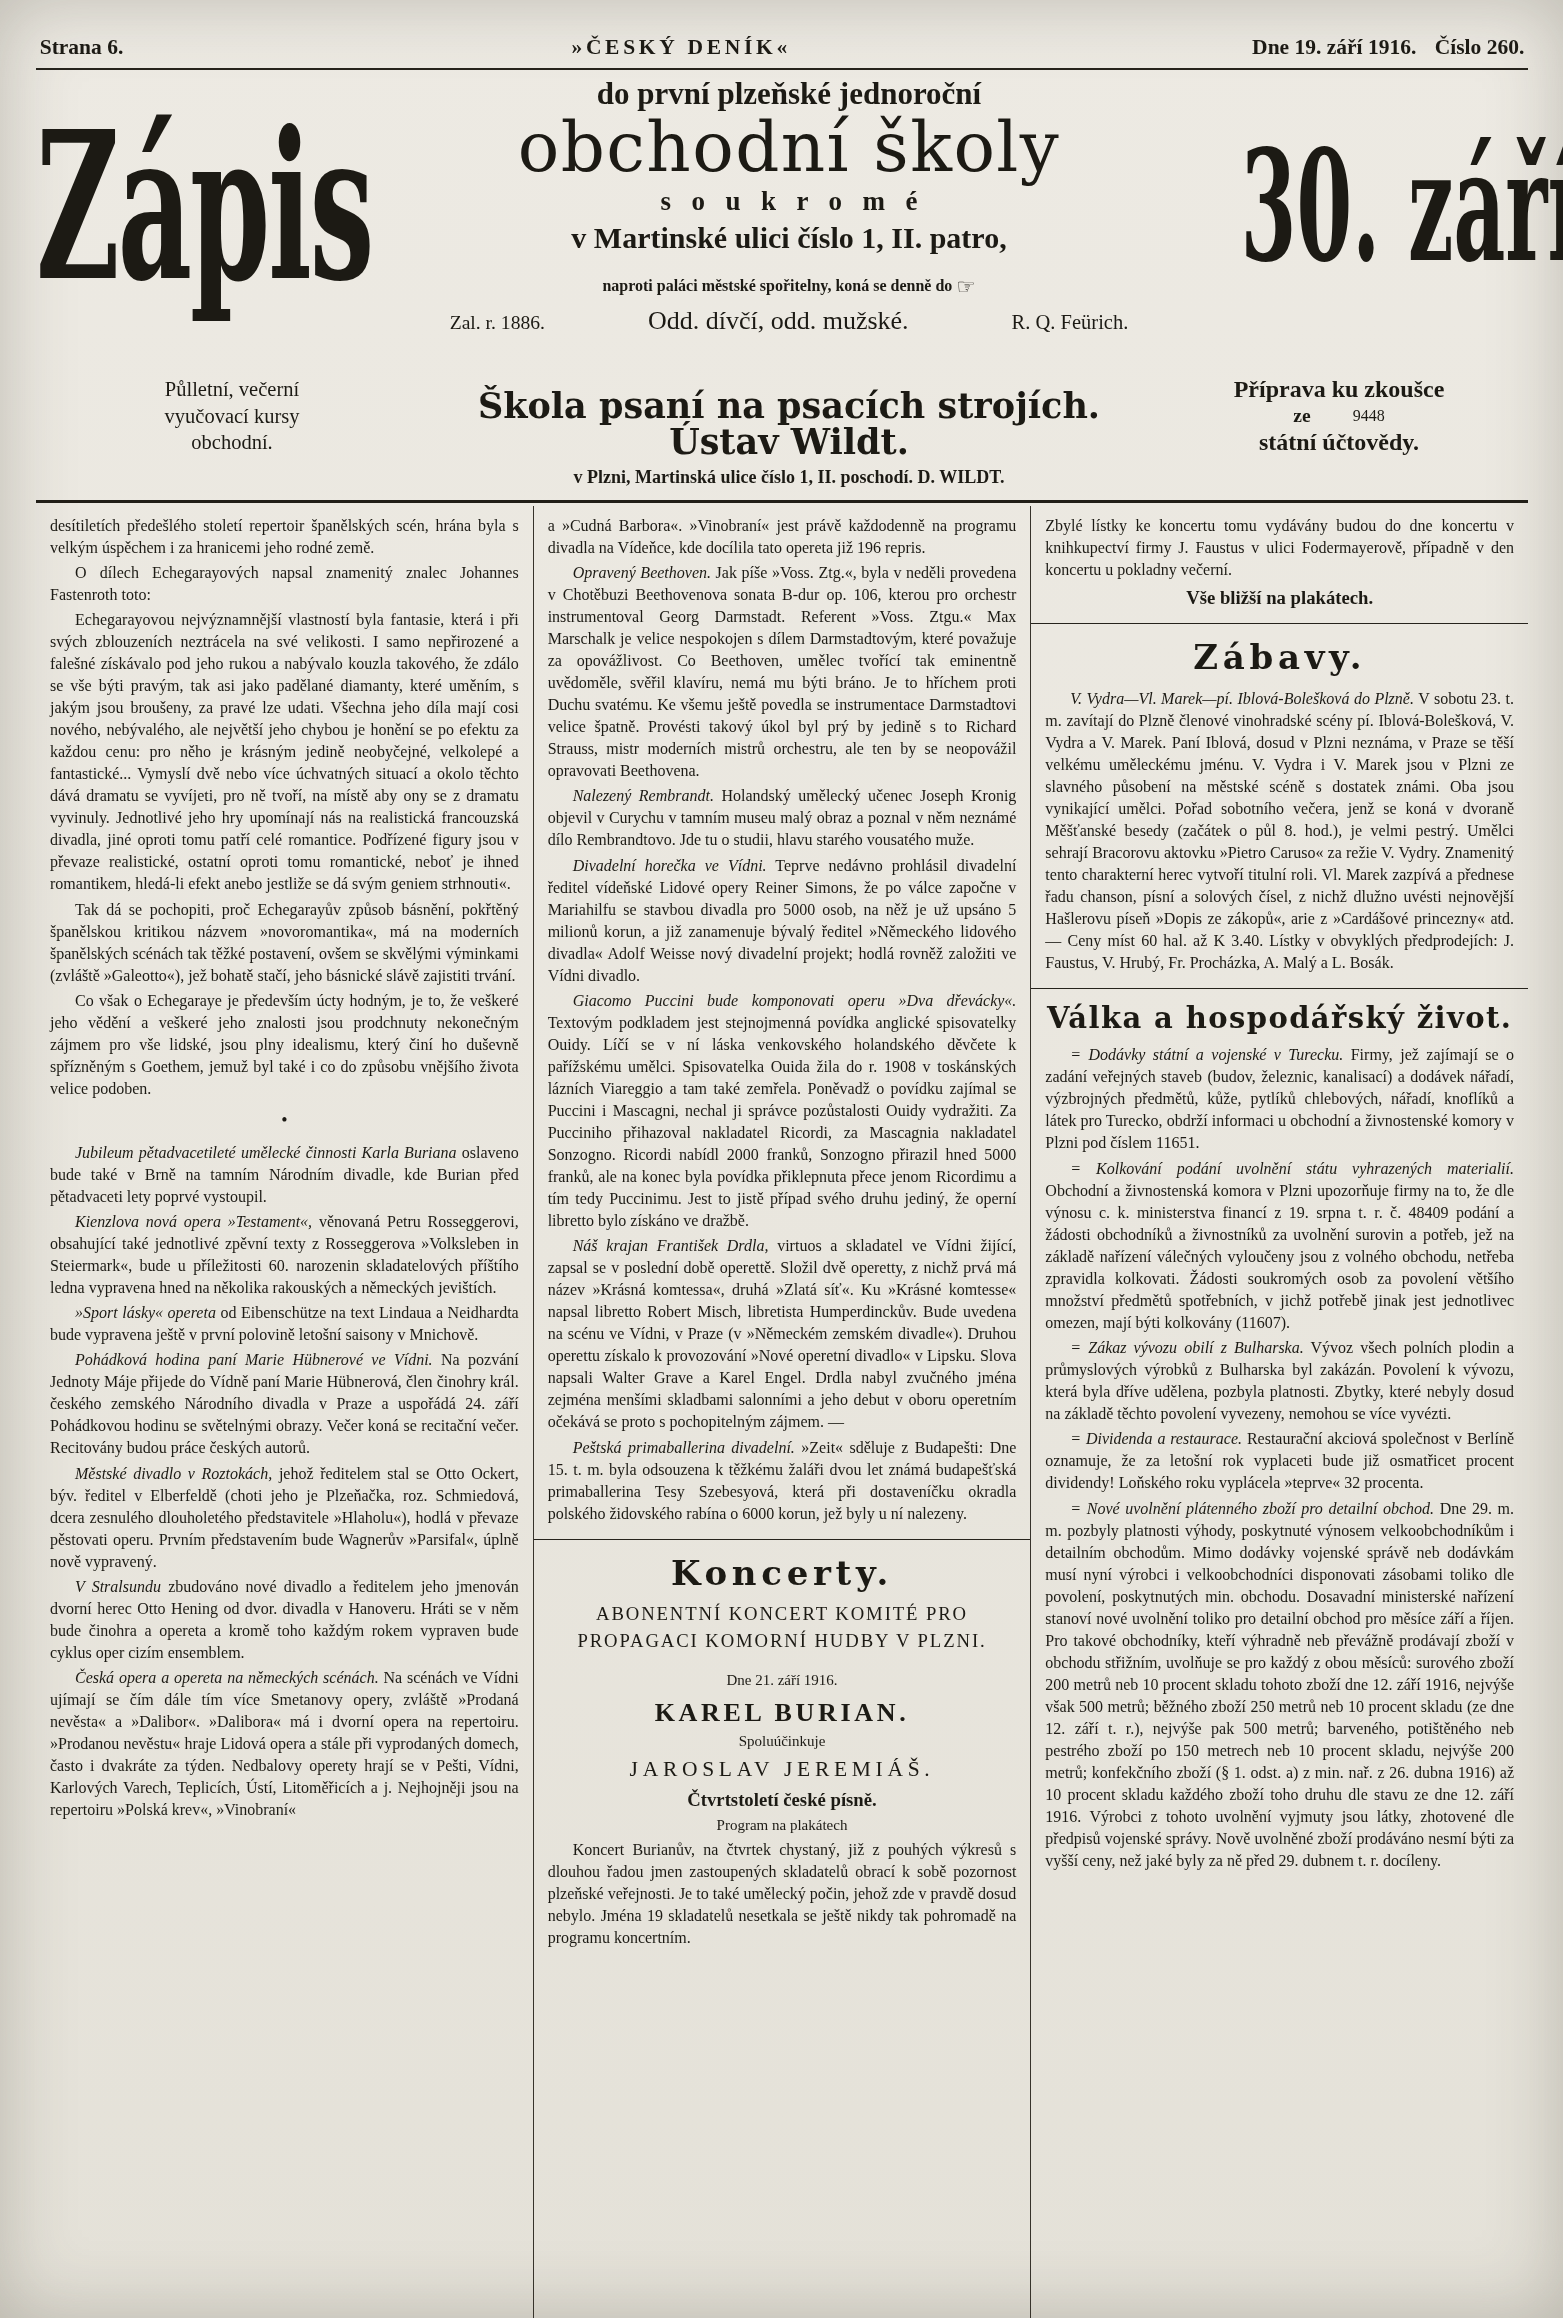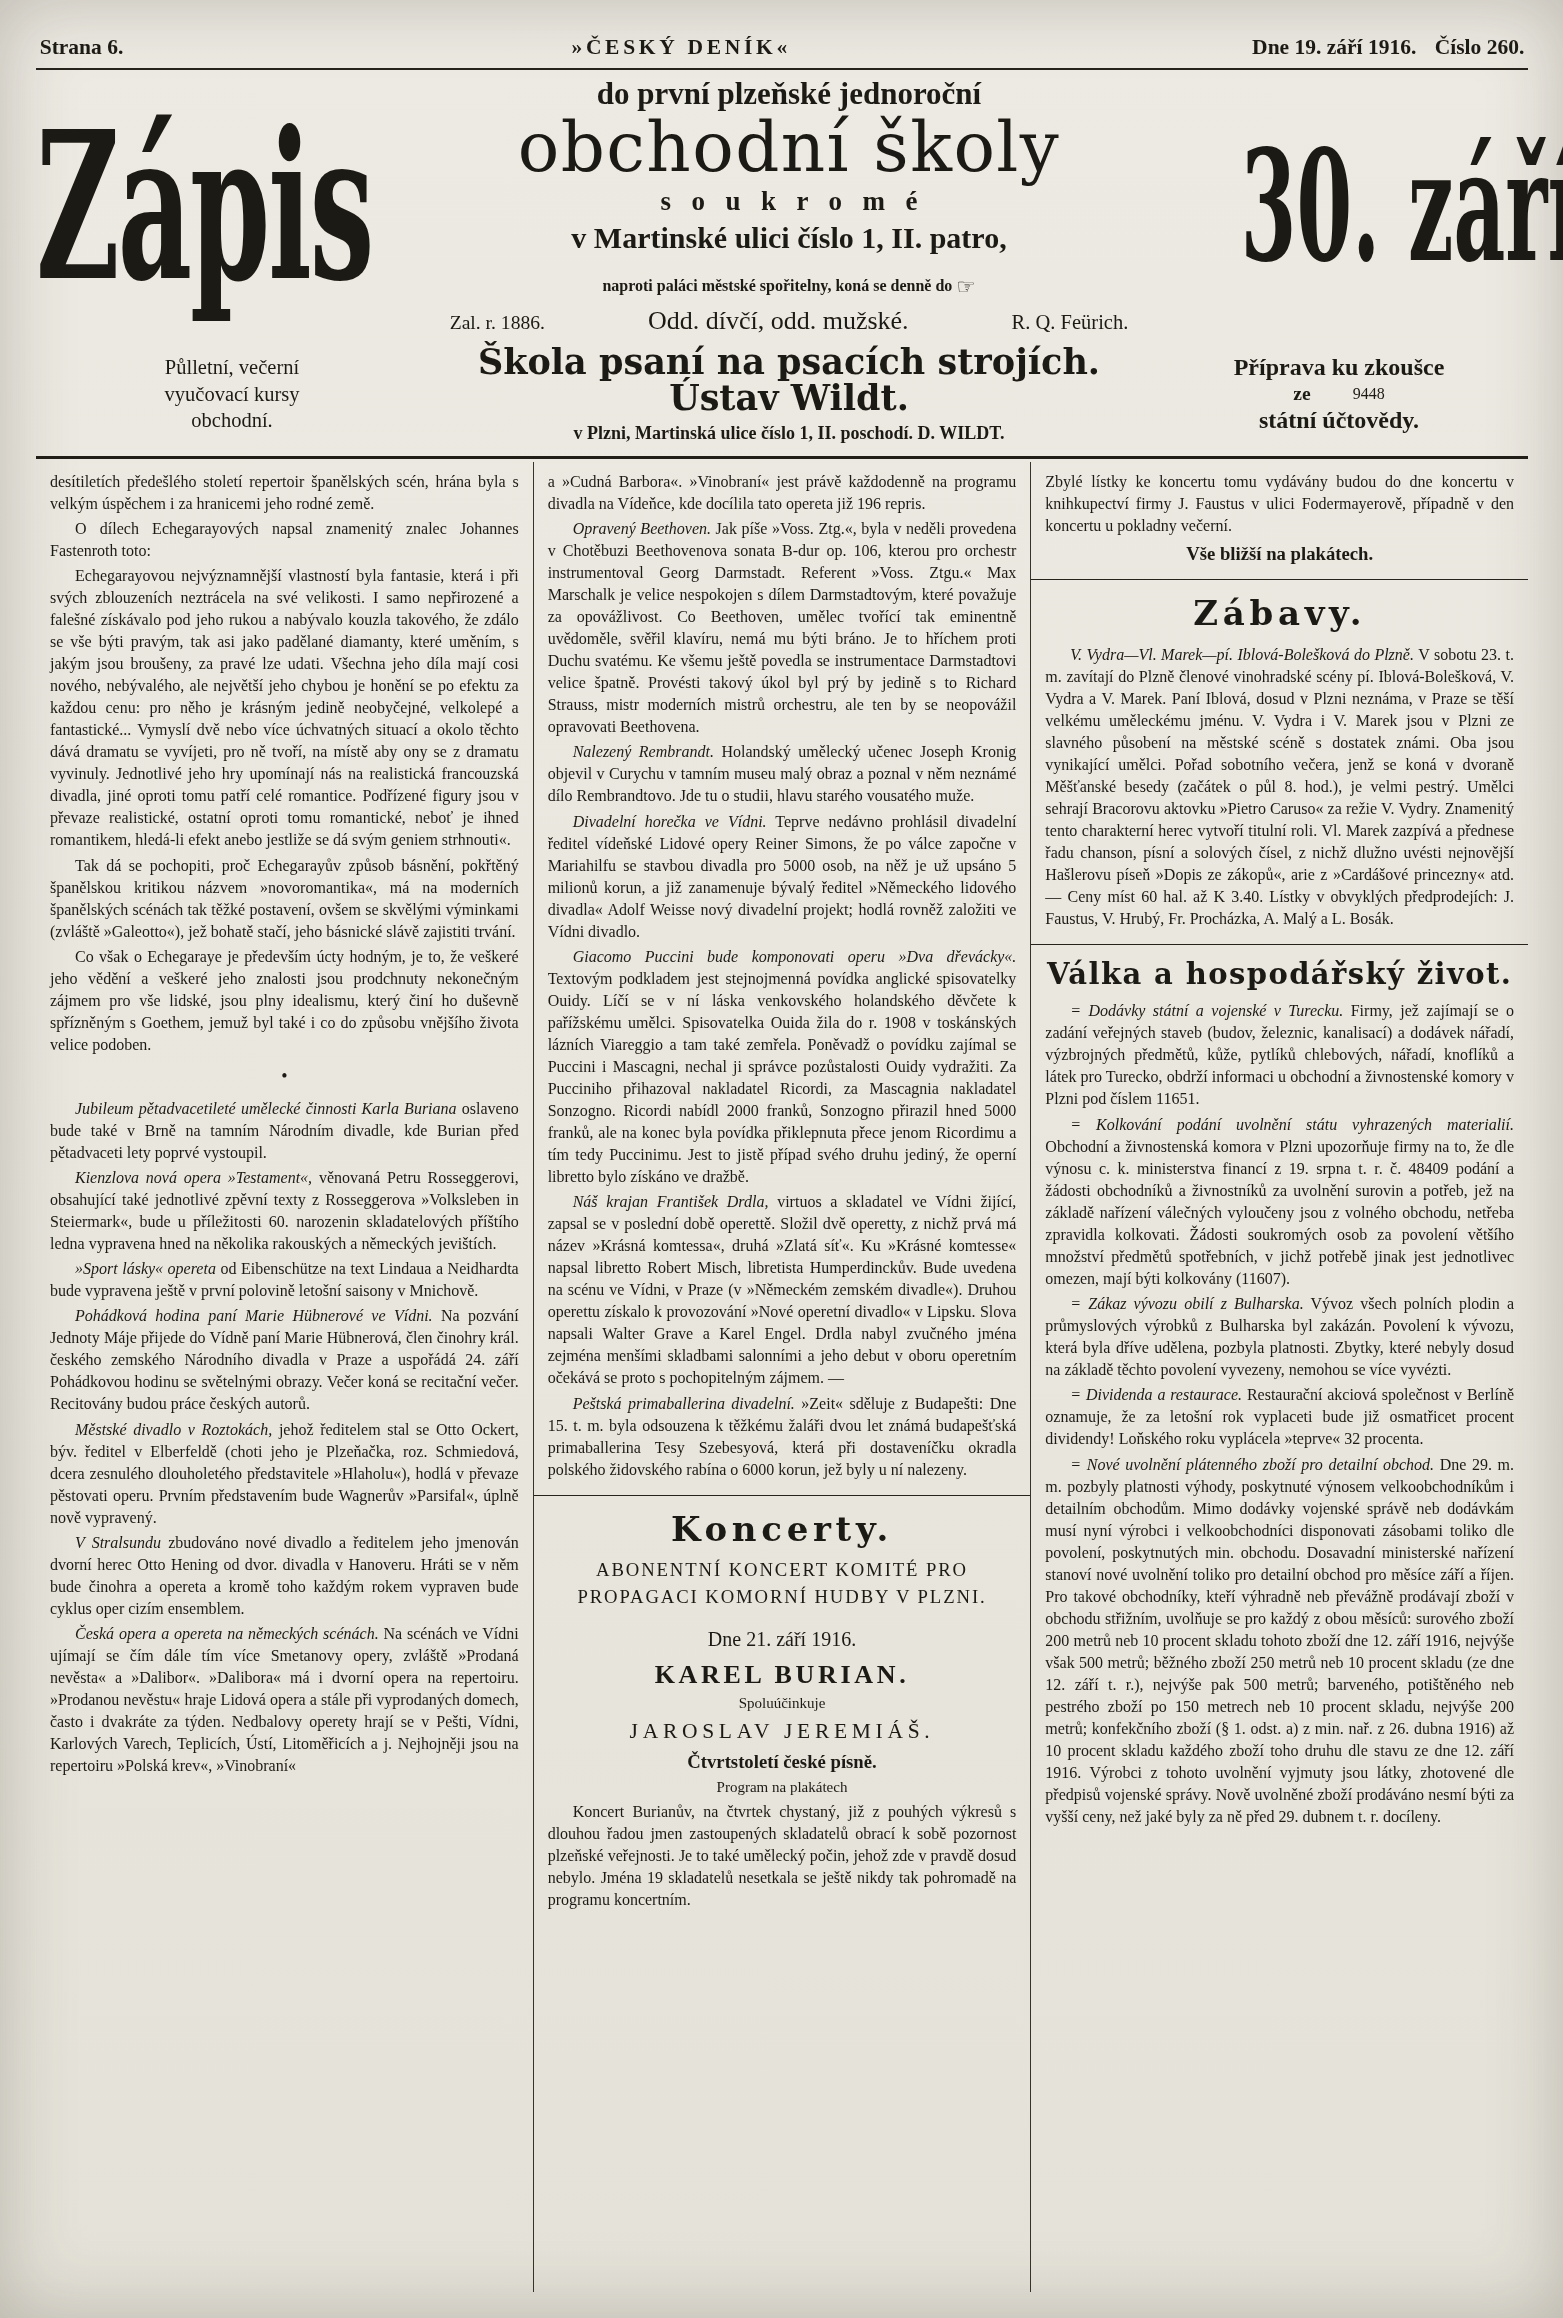--- a/index.html
+++ b/index.html
@@ -52,21 +52,21 @@
   .ad-c-row .f2 { font-size:26px; }
   .ad-c-row .f3 { font-size:20.5px; }
   .ad-right { grid-column:3; grid-row:1; text-align:center; overflow:visible; }
   .ad-date {
     font-family:"DejaVu Serif",serif; font-weight:bold;
     font-size:154px; line-height:0.92; white-space:nowrap;
     transform:scaleX(0.52); transform-origin:center center;
   }
   .ad-left2 { grid-column:1; grid-row:2; text-align:center; font-size:20.5px; line-height:1.3; padding-top:8.4px; }
   .ad-center2 { grid-column:2; grid-row:2; text-align:center; padding-top:7.5px; }
-  .school2 { font-family:"DejaVu Serif",serif; font-size:35px; font-weight:bold; line-height:1.05; }
+  .school2 { font-family:"DejaVu Serif",serif; font-size:35px; font-weight:bold; line-height:1.05;margin-top:44px; }
   .school2-sub { font-size:18px; font-weight:bold; margin-top:5.6px; }
   .ad-right2 { grid-column:3; grid-row:2; text-align:center; font-weight:bold; padding-top:7.5px; }
   .prep-l1 { font-size:24px; }
   .prep-mid { display:flex; justify-content:center; align-items:center; gap:42px; font-size:19.6px; margin:1.9px 0; }
   .prep-num { font-size:16px; font-weight:normal; }
   .prep-l3 { font-size:24px; }
 
   .ad-rule { border-top:3.7px solid #211e17; }
 
   
@@ -86,21 +86,21 @@
   .sec-heading {
     font-family:"DejaVu Serif",serif;
     border-top:1.9px solid #26231c;
     margin:14px -14px 10.3px; padding:13px 14px 0;
     font-size:34px; font-weight:bold; letter-spacing:4.7px;text-align:center;
   }
   .sec-heading.center { text-align:center; letter-spacing:1.4px; font-size:29px; line-height:1.12; }
 
   .cline { text-align:center; margin:4.7px 0; }
   .c-caps  { font-size:18.7px; letter-spacing:1.9px; }
-  .c-date  { font-size:20px; margin-top:20px; }
+  .c-date  { font-size:15px; margin-top:20px; }
   .c-name  { font-size:26px; font-weight:bold; letter-spacing:3.7px; margin:9.3px 0 4.7px; }
   .c-small { font-size:15px; }
   .c-name2 { font-size:21.5px; letter-spacing:4.7px; margin:7.5px 0 4.7px; }
   .c-bold  { font-size:18.7px; font-weight:bold; margin:6.5px 0; }
 </style>
 </head>
 <body>
 
 <div class="page">
 

